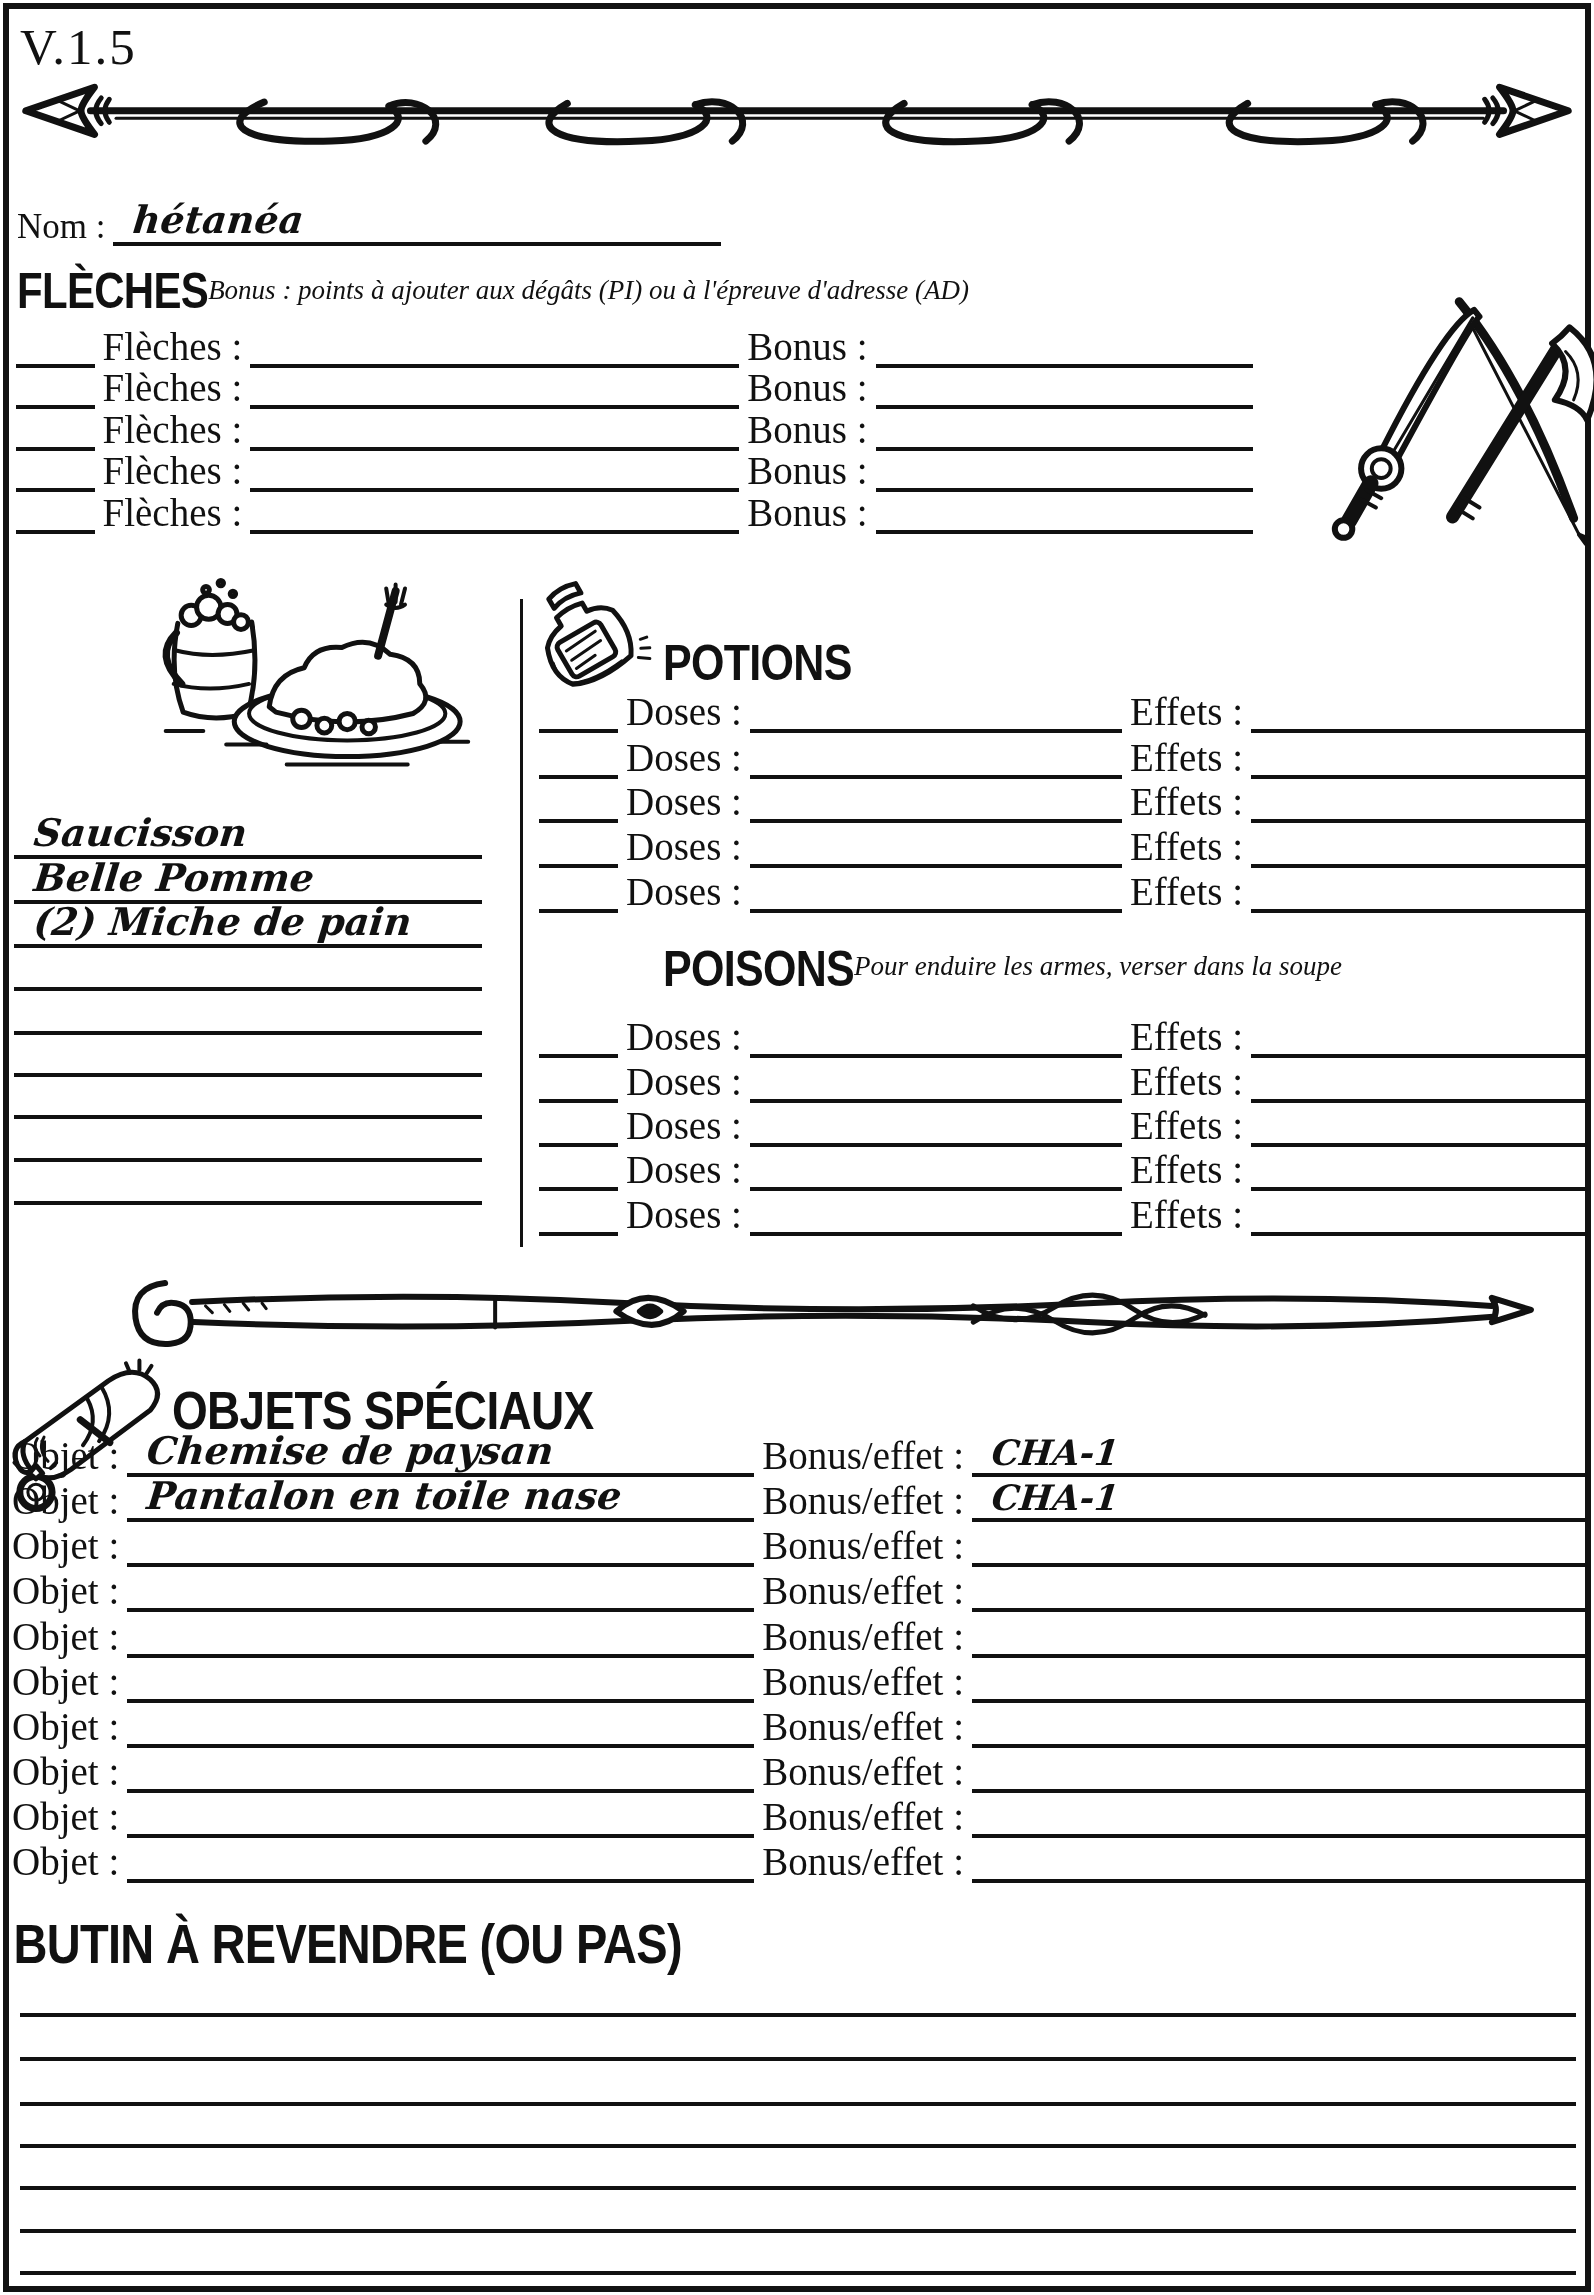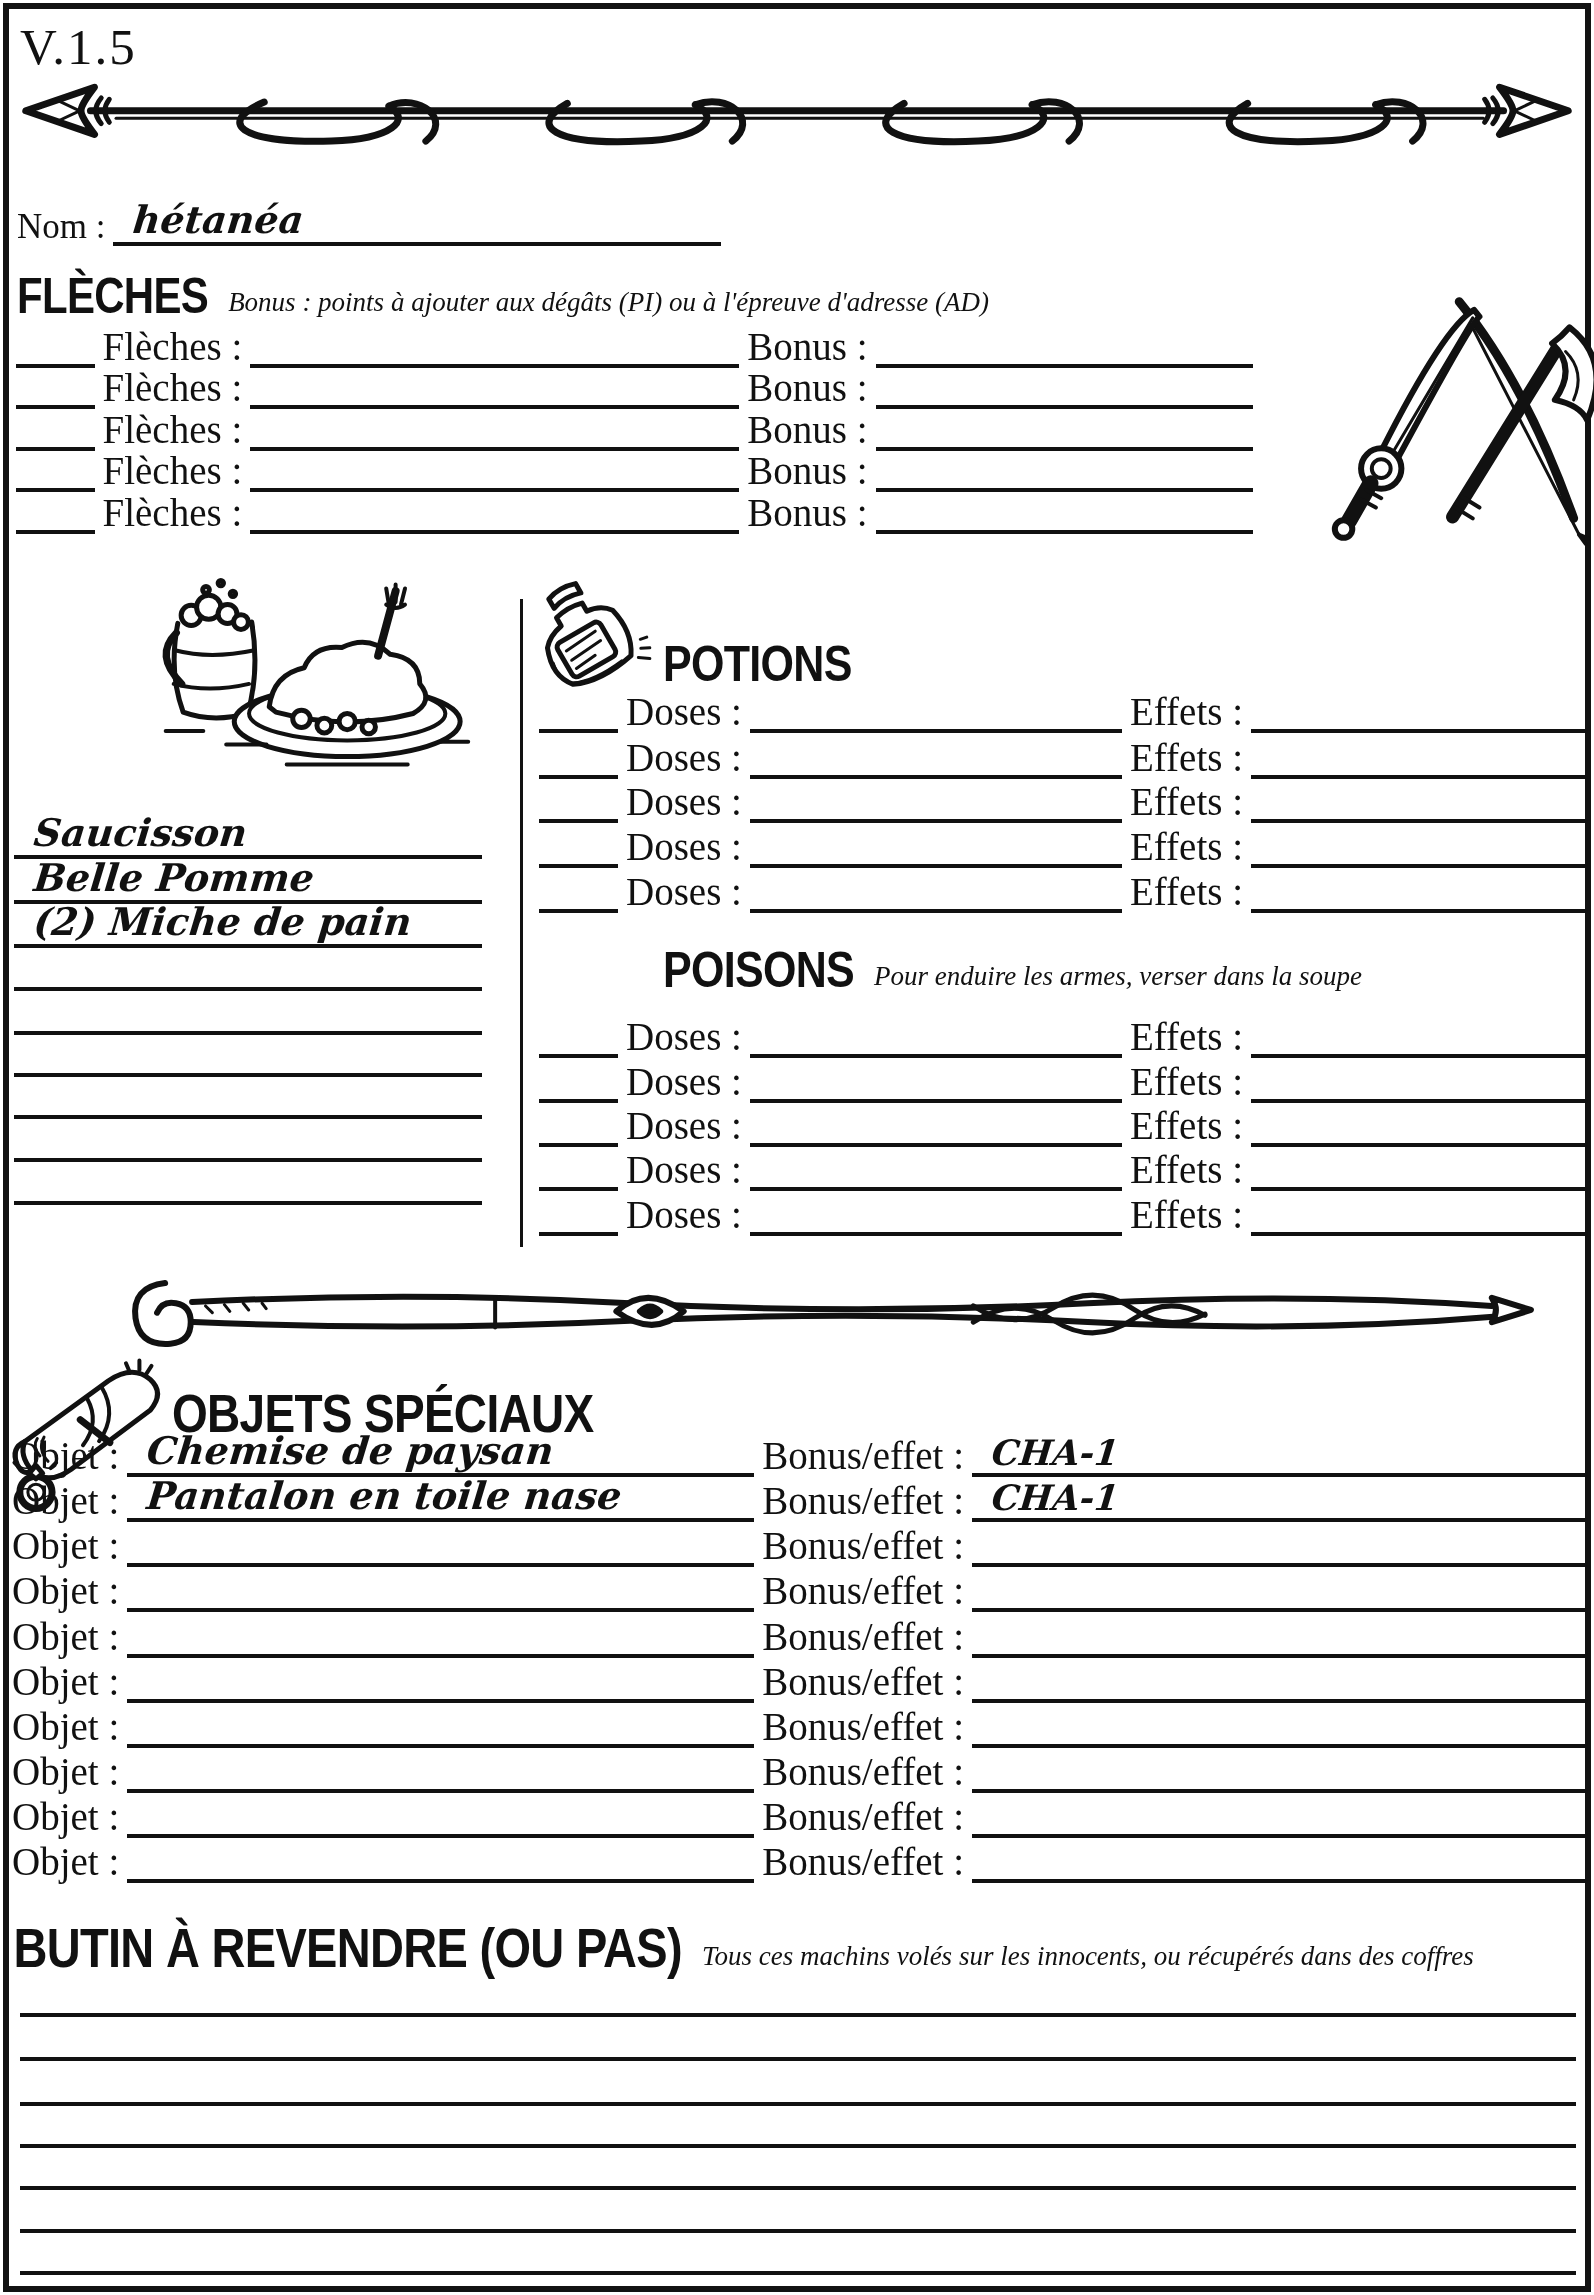--- a/index.html
+++ b/index.html
@@ -3,21 +3,21 @@
 <meta charset="utf-8">
 <style>
 *{box-sizing:border-box}
 html,body{margin:0;padding:0;background:#fff}
 body{font-family:"Liberation Serif",serif;color:#111}
 .page{position:relative;width:1594px;height:2295px;background:#fff;overflow:hidden}
 .frame{position:absolute;inset:2.7px;border:6.7px solid #121212;pointer-events:none}
 .version{position:absolute;left:20px;top:17.5px;font-size:51px;letter-spacing:2px}
 .title{position:absolute;left:135px;right:47px;top:1.3px;margin:0;text-align:center;
   font-family:"Liberation Serif",serif;font-weight:700;font-size:67px;letter-spacing:1.3px;white-space:nowrap}
-.hdg{position:absolute;display:flex;align-items:flex-end;gap:20px;white-space:nowrap}
+.hdg{position:absolute;display:flex;white-space:nowrap}
 .h2{display:inline-block;font-family:"Liberation Sans",sans-serif;font-weight:700;font-size:42px;
   letter-spacing:-0.7px;transform:scaleY(1.18);transform-origin:0 100%;line-height:1}
 .sub{font-style:italic;font-size:27px;padding-bottom:2.7px}
 .row{position:absolute;display:flex;align-items:flex-end;height:39px}
 .stub{width:79px;border-bottom:4px solid #111;height:100%}
 .stub.sm{width:59px}
 .lbl{font-size:39px;line-height:1.05;margin:0 8px;white-space:nowrap}
 .fill{flex:1;border-bottom:4px solid #111;height:100%;display:flex;align-items:flex-end;overflow:visible}
 .fillfix{flex:none}
 .hw{font-family:"DejaVu Serif",serif;font-style:italic;font-weight:700;font-size:35px;line-height:1;
@@ -464,21 +464,20 @@
         <i class="hw big"></i>
       </span>
     <span class="lbl">Bonus/effet :</span>
     <span class="fill fillfix" style="width:616px">
         <i class="hw"></i>
       </span>
   </div>
 
   <div class="hdg" style="left:13.5px;top:1925px;height:50px">
     <span class="h2" style="font-size:47px">BUTIN À REVENDRE (OU PAS)</span>
-    <span class="sub">Tous ces machins volés sur les innocents, ou récupérés dans des coffres</span>
   </div>
 
   <div class="uline" style="left:20px;top:2013px;width:1556px"></div>
   <div class="uline" style="left:20px;top:2057px;width:1556px"></div>
   <div class="uline" style="left:20px;top:2102px;width:1556px"></div>
   <div class="uline" style="left:20px;top:2144px;width:1556px"></div>
   <div class="uline" style="left:20px;top:2186px;width:1556px"></div>
   <div class="uline" style="left:20px;top:2229px;width:1556px"></div>
   <div class="uline" style="left:20px;top:2271px;width:1556px"></div>
 </div>

